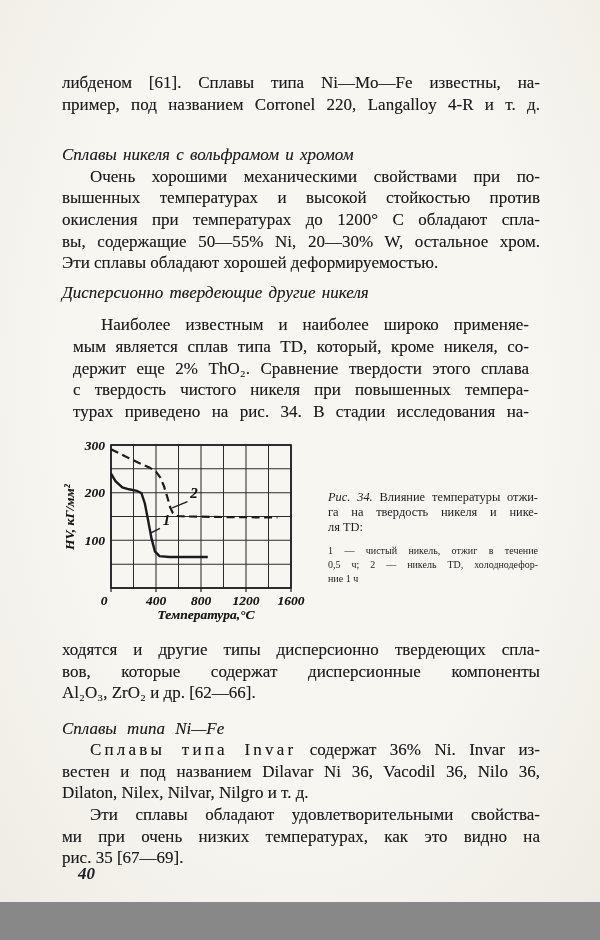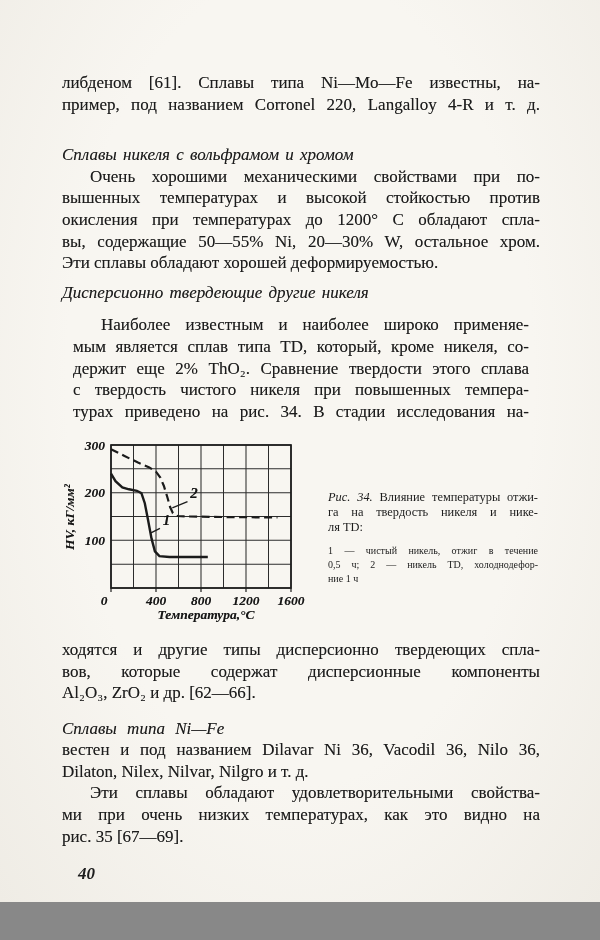--- a/index.html
+++ b/index.html
@@ -147,20 +147,21 @@
 
     <p class="gap-p3" style="margin:0">
       <span class="line j">ходятся и другие типы дисперсионно твердеющих спла-</span>
       <span class="line j">вов, которые содержат дисперсионные компоненты</span>
       <span class="line">Al₂O₃, ZrO₂ и др. [62—66].</span>
     </p>
 
     <span class="hd wide gap-h3">Сплавы типа Ni—Fe</span>
 
     <p class="gap-p4" style="margin:0">
+      <span class="line j ind"><span class="sperr">Сплавы типа Invar</span><span> содержат 36% Ni. Invar из-</span></span>
       <span class="line j">вестен и под названием Dilavar Ni 36, Vacodil 36, Nilo 36,</span>
       <span class="line">Dilaton, Nilex, Nilvar, Nilgro и т. д.</span>
     </p>
 
     <p style="margin:0">
       <span class="line j ind">Эти сплавы обладают удовлетворительными свойства-</span>
       <span class="line j">ми при очень низких температурах, как это видно на</span>
       <span class="line">рис. 35 [67—69].</span>
     </p>
 

